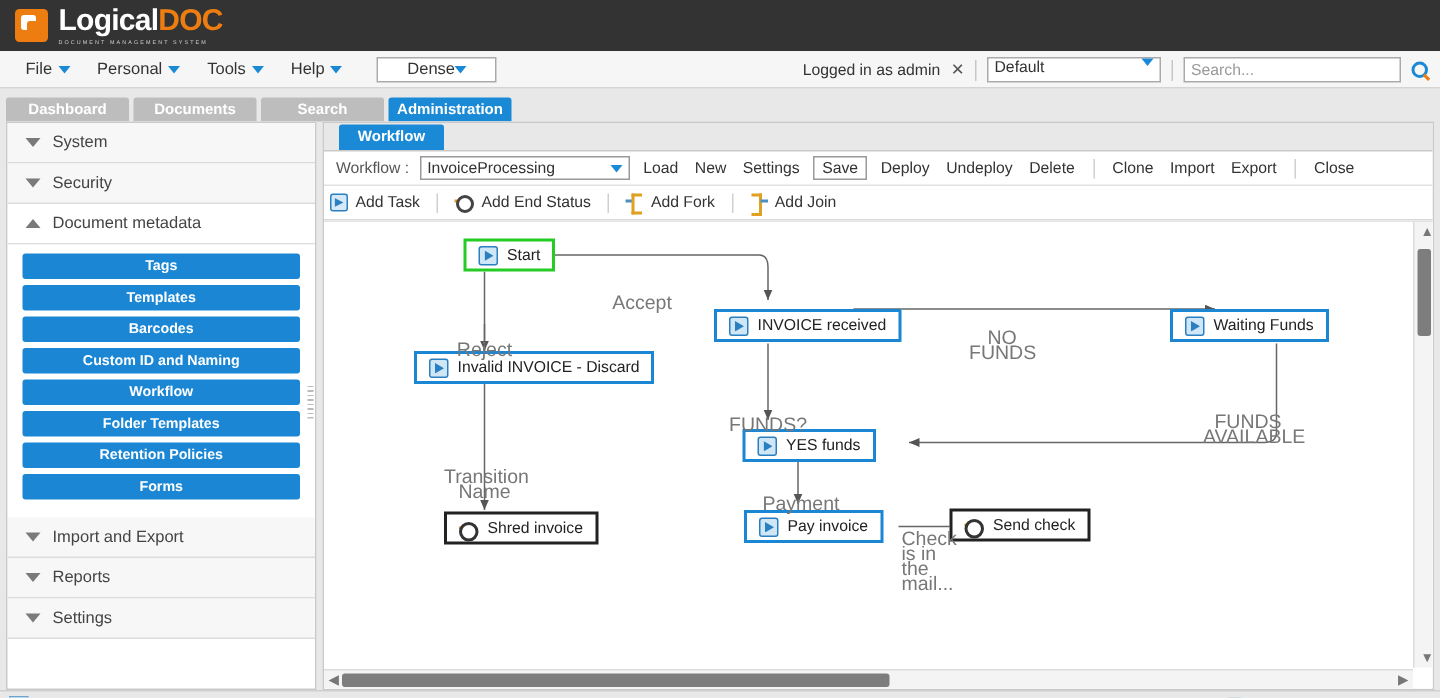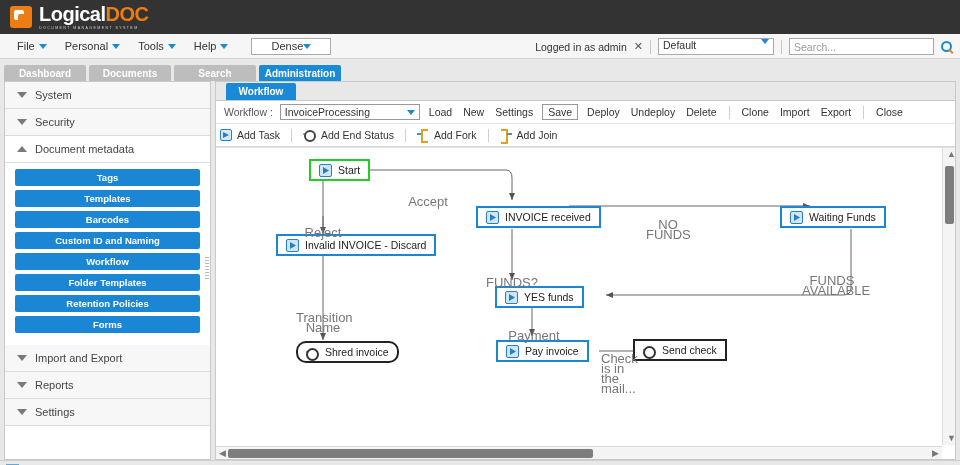--- a/index.html
+++ b/index.html
@@ -347,21 +347,21 @@
             <span>INVOICE received</span>
           </div>
           <div class="node task" style="left:564px;top:58px;">
             <span class="nico task"></span>
             <span>Waiting Funds</span>
           </div>
           <div class="node task" style="left:279px;top:138px;">
             <span class="nico task"></span>
             <span>YES funds</span>
           </div>
-          <div class="node endst" style="left:80px;top:193px;border-radius:10px;">
+          <div class="node endst" style="left:80px;top:193px;">
             <span class="nico endst"></span>
             <span>Shred invoice</span>
           </div>
           <div class="node task" style="left:280px;top:192px;">
             <span class="nico task"></span>
             <span>Pay invoice</span>
           </div>
           <div class="node endst" style="left:417px;top:191px;">
             <span class="nico endst"></span>
             <span>Send check</span>

